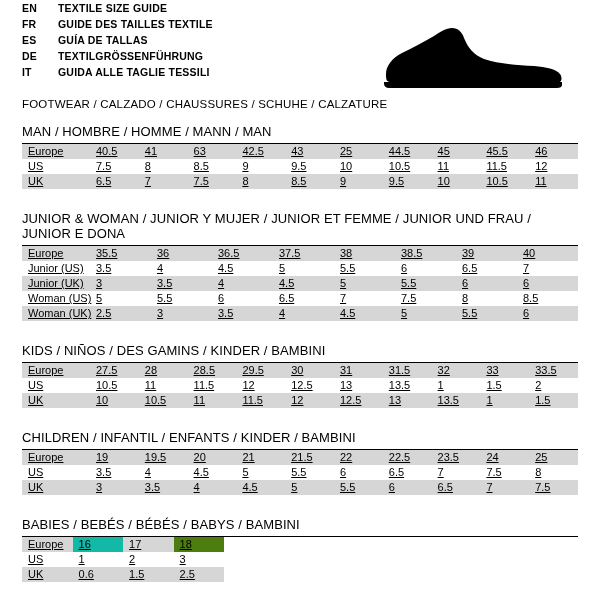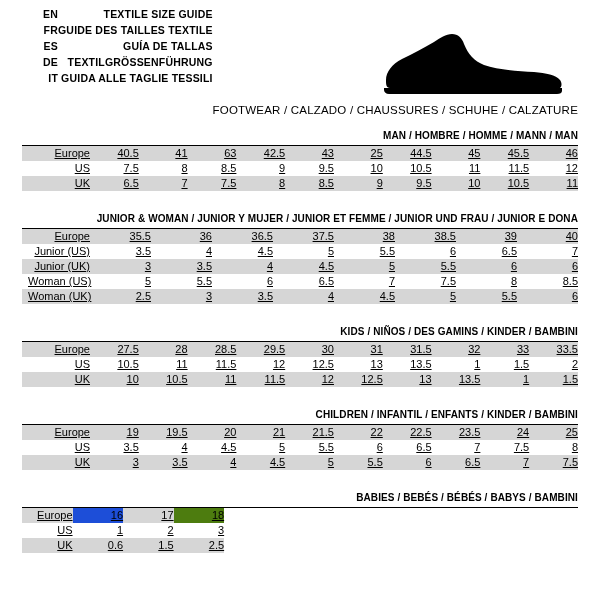--- a/index.html
+++ b/index.html
@@ -12,22 +12,21 @@
     height: 600px;
     font-family: "Liberation Sans", sans-serif;
     color: #000000;
     overflow: hidden;
   }
   .page {
     position: relative;
     width: 600px;
     height: 600px;
     box-sizing: border-box;
-    padding: 8px 22px 0 22px;
-    text-align: right;
+    padding: 2px 22px 0 22px;
   }
 
   
   .header {
     position: relative;
     height: 100px;
   }
   .lang-table {
     border-collapse: collapse;
     font-size: 10.5px;
@@ -55,22 +54,22 @@
     font-weight: normal;
     margin-top: 16px;
     letter-spacing: 0.2px;
   }
 
   
   .block {
     margin-top: 22px;
   }
   .block-title {
-    font-size: 10px;
-    font-weight: bold;
+    font-size: 13px;
+    font-weight: normal;
     padding-bottom: 4px;
     letter-spacing: 0.1px;
   }
   .rule {
     height: 1px;
     background: #000000;
     width: 100%;
   }
   table.sizes {
     border-collapse: collapse;
@@ -343,21 +342,21 @@
     </table>
   </div>
 
   <div class="block babies">
     <div class="block-title">BABIES / BEBÉS / BÉBÉS / BABYS / BAMBINI</div>
     <div class="rule"></div>
     <table class="sizes">
       <tbody>
         <tr class="shaded">
           <td class="label" style="background: rgb(214, 214, 214);">Europe</td>
-          <td style="background: #1d4ed8;">16</td>
+          <td style="background: #14b8a6;">16</td>
           <td style="background: rgb(214, 214, 214);">17</td>
           <td style="background: #4d7c0f;">18</td>
           <td style="background: transparent;"></td>
           <td style="background: transparent;"></td>
           <td style="background: transparent;"></td>
           <td style="background: transparent;"></td>
           <td style="background: transparent;"></td>
           <td style="background: transparent;"></td>
           <td style="background: transparent;"></td>
         </tr>

